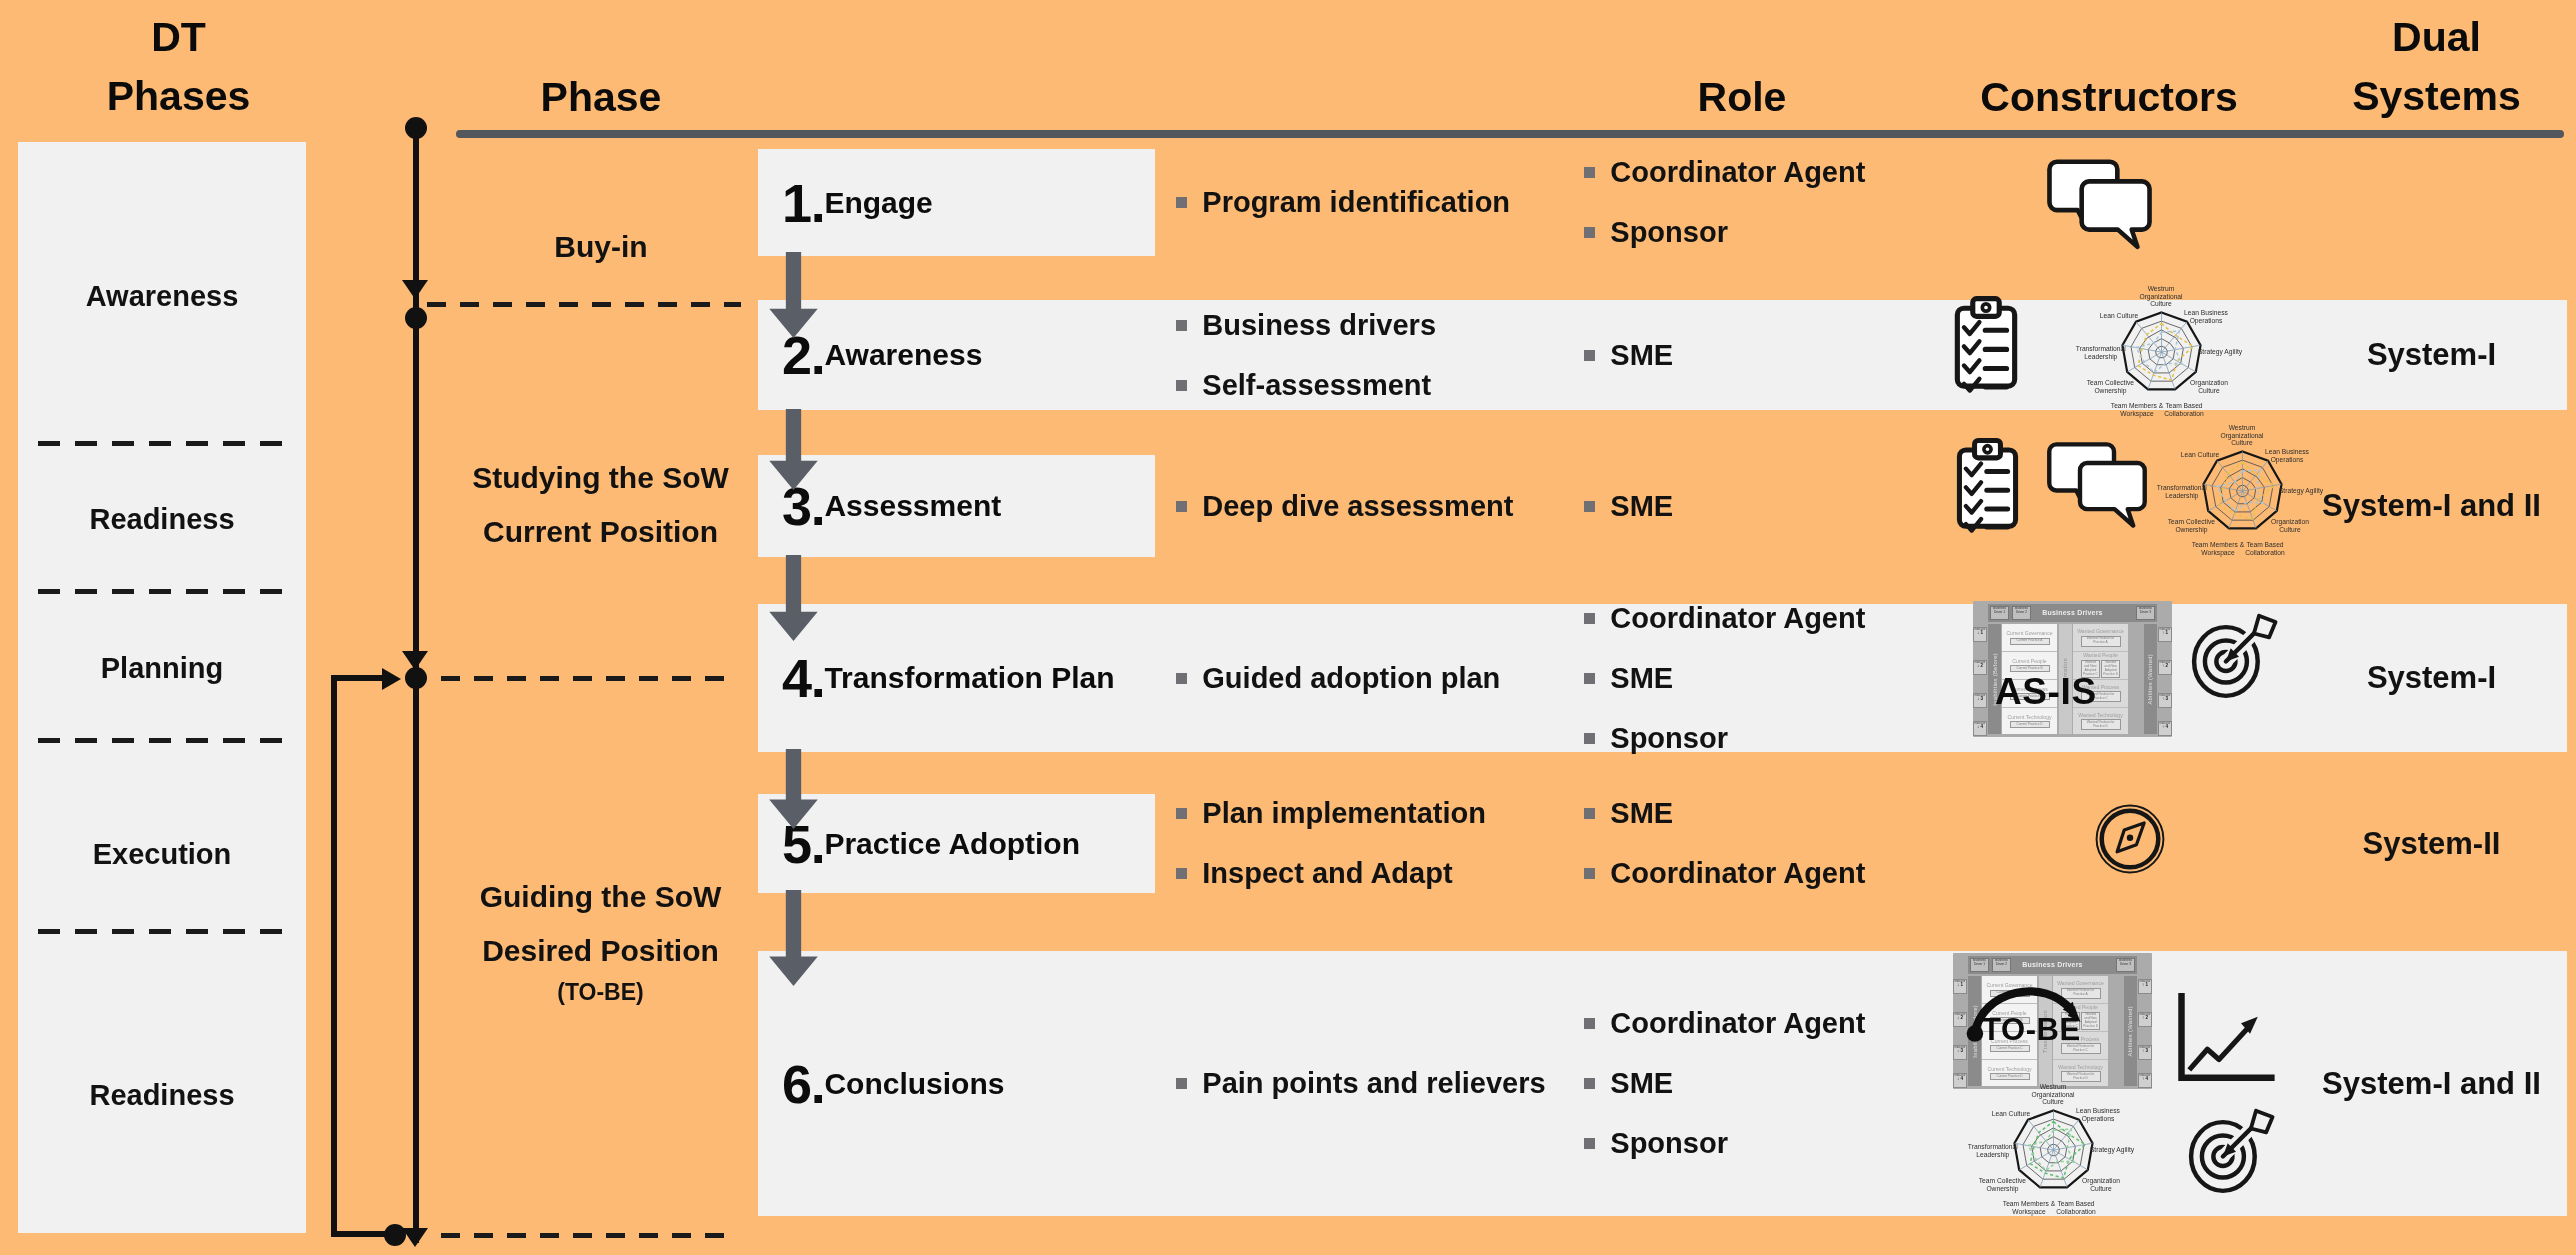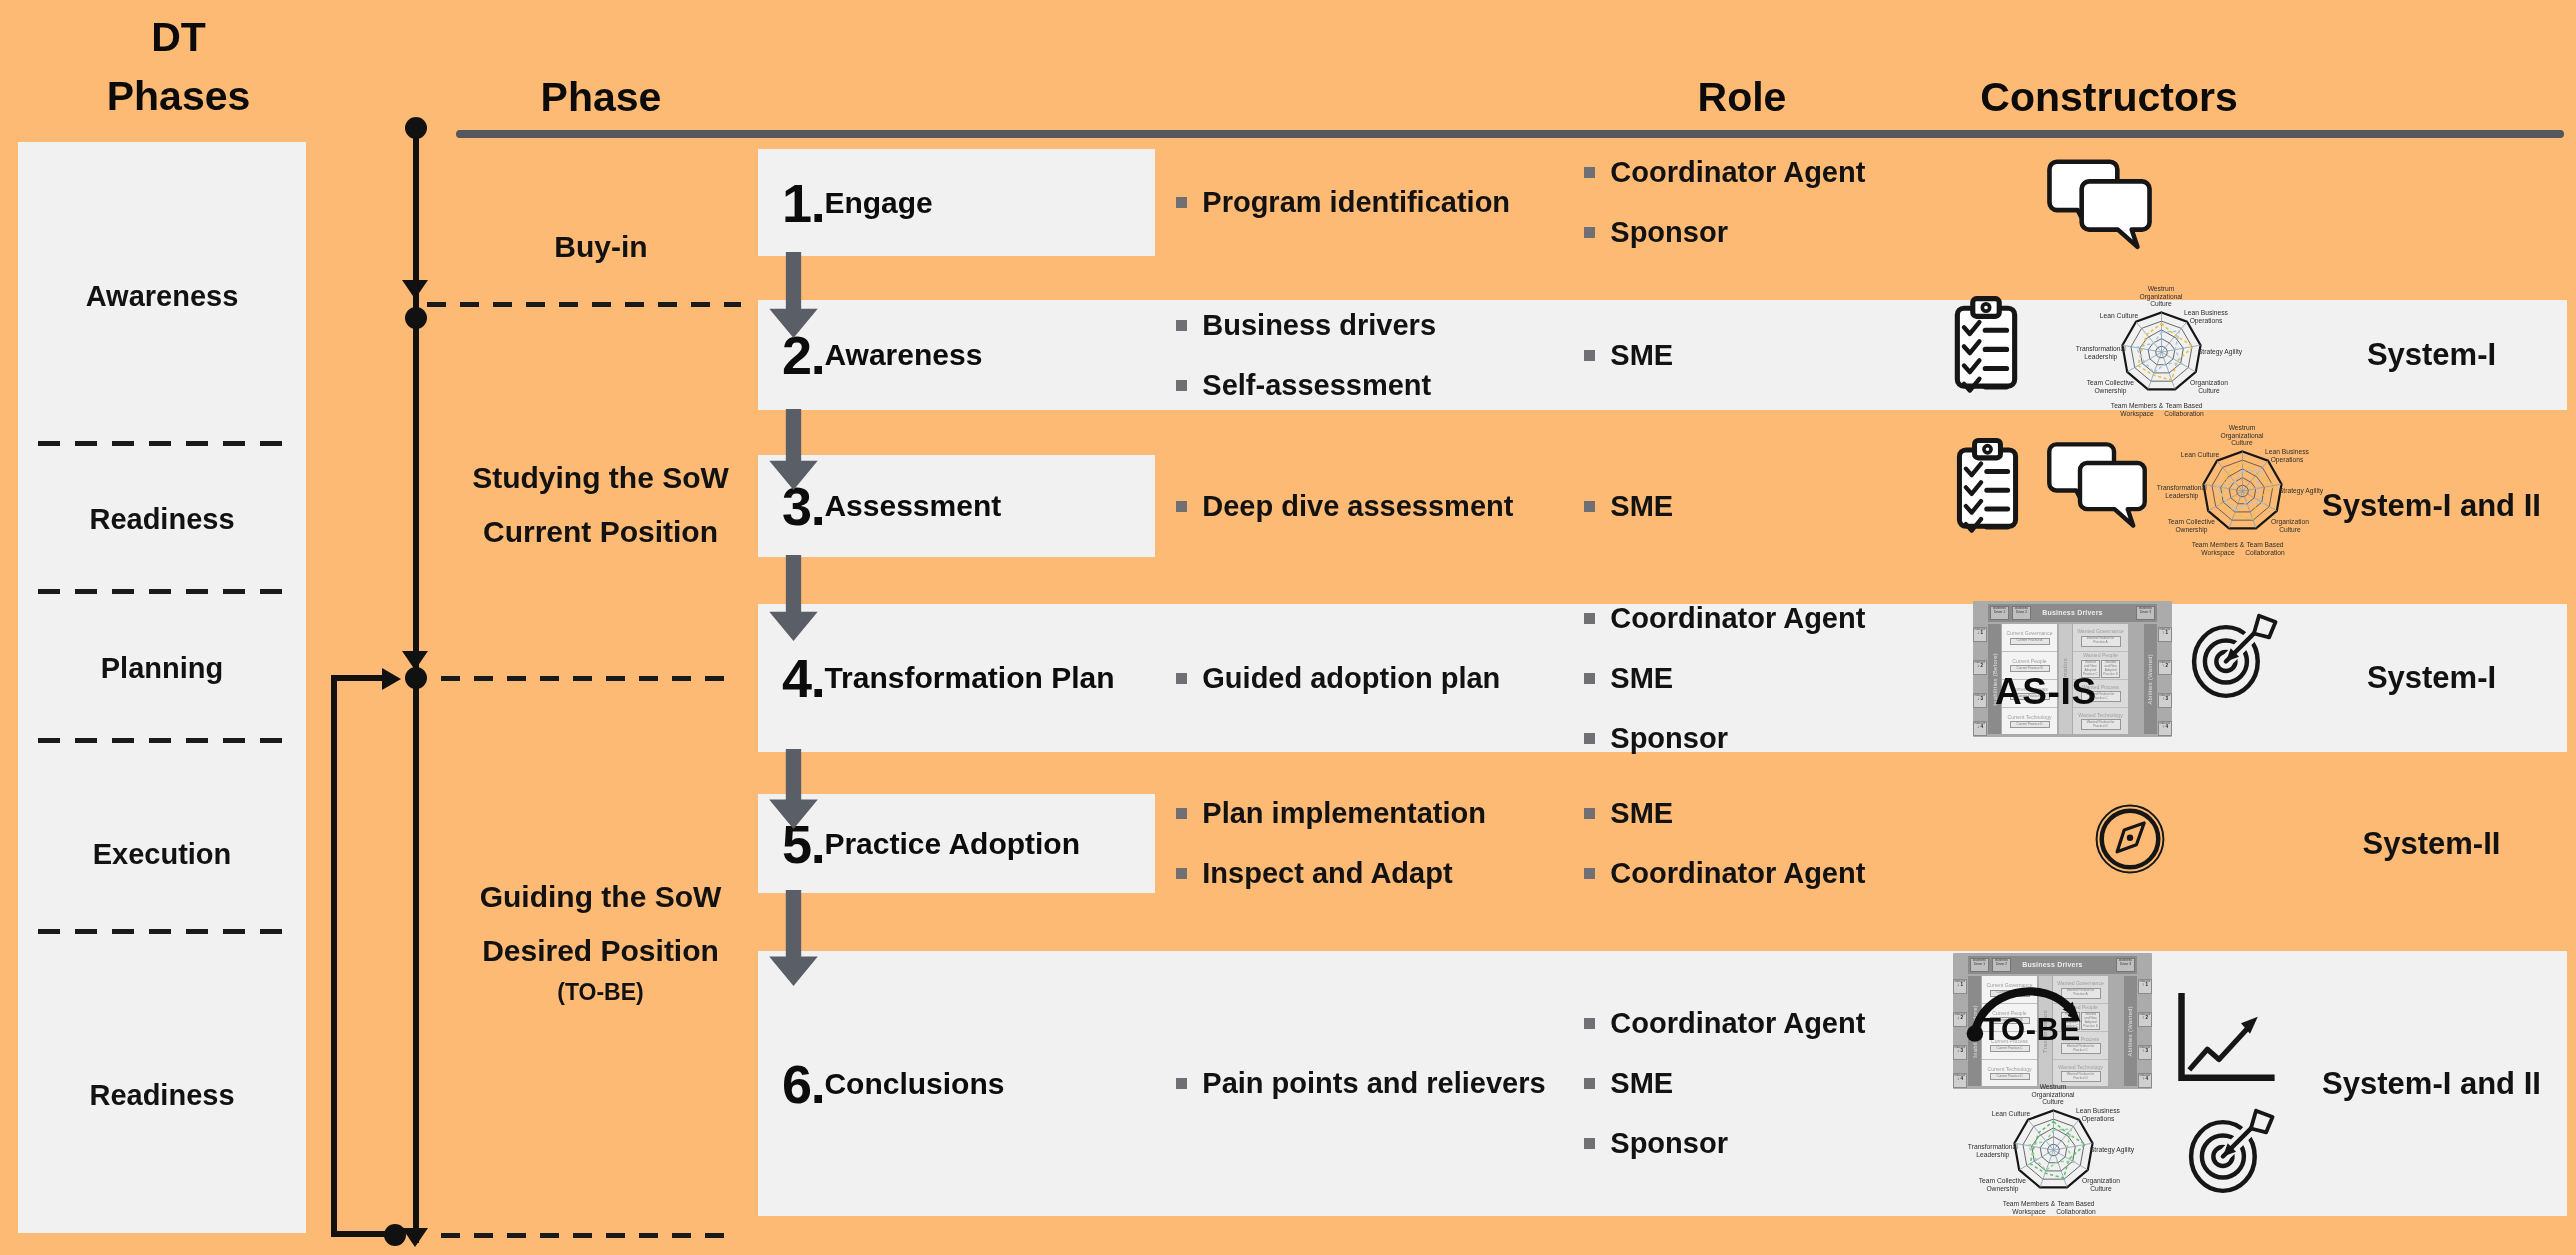--- a/index.html
+++ b/index.html
@@ -83,20 +83,24 @@
 
 <div id="canvas">
 
   <div class="abs colhdr2" style="left:38px;top:7.7px;width:281px">
     <div>DT</div>
     <div>Phases</div>
   </div>
   <div class="abs colhdr" style="left:441px;top:72px;width:320px">Phase</div>
   <div class="abs colhdr" style="left:1582px;top:72px;width:320px">Role</div>
   <div class="abs colhdr" style="left:1949px;top:72px;width:320px">Constructors</div>
+  <div class="abs colhdr2" style="left:2301px;top:7.7px;width:271px">
+    <div>Dual</div>
+    <div>Systems</div>
+  </div>
   <div class="abs rule" style="left:456px;top:130px;width:2108px"></div>
 
   <div class="abs sidebar" style="left:18px;top:142px;width:288px;height:1091px"></div>
   <div class="abs dtlabel" style="left:18px;top:280px">Awareness</div>
   <div class="abs dtlabel" style="left:18px;top:503px">Readiness</div>
   <div class="abs dtlabel" style="left:18px;top:652px">Planning</div>
   <div class="abs dtlabel" style="left:18px;top:838px">Execution</div>
   <div class="abs dtlabel" style="left:18px;top:1079px">Readiness</div>
   <div class="abs dashsep" style="left:38px;top:441px;width:248px"></div>
   <div class="abs dashsep" style="left:38px;top:589px;width:248px"></div>

